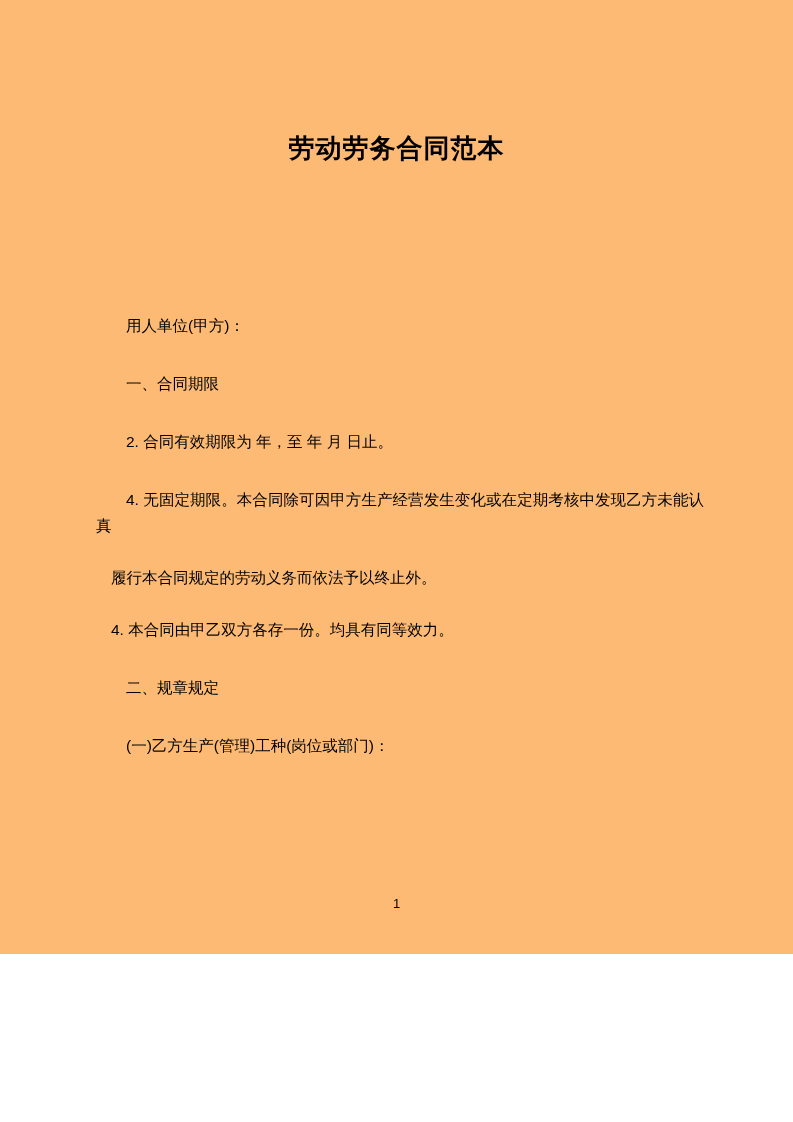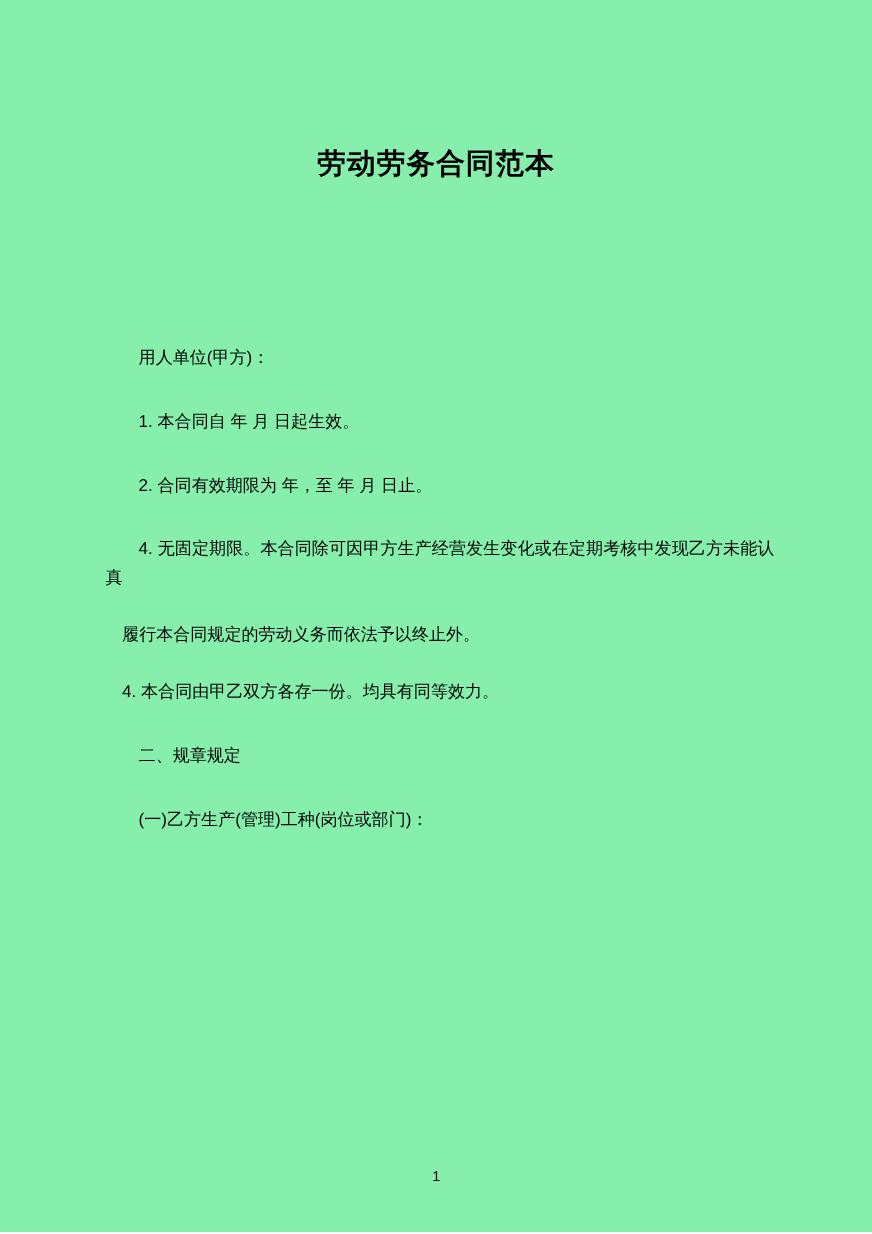--- a/index.html
+++ b/index.html
@@ -11,23 +11,23 @@
     width: 793px;
     height: 1122px;
     position: relative;
     font-family: "Liberation Sans", sans-serif;
     color: #000000;
     -webkit-font-smoothing: antialiased;
   }
   .page {
     position: relative;
     width: 793px;
-    height: 1120px;
+    height: 954px;
     box-sizing: border-box;
-    background: #86efac;
+    background: #fdba74;
     overflow: hidden;
   }
   .doc-title {
     position: absolute;
     top: 131px;
     left: 0;
     width: 793px;
     text-align: center;
     font-size: 26px;
     font-weight: bold;
@@ -67,21 +67,21 @@
 </style>
 </head>
 <body>
 
 <div class="page">
 
   <div class="doc-title">劳动劳务合同范本</div>
 
   <div class="body-block">
     <p class="para indent-1">用人单位(甲方)：</p>
-    <p class="para indent-1">1. 本合同自 年 月 日起生效。</p>
+    <p class="para indent-1">一、合同期限</p>
     <p class="para indent-1">2. 合同有效期限为 年，至 年 月 日止。</p>
     <p class="para indent-1">4. 无固定期限。本合同除可因甲方生产经营发生变化或在定期考核中发现乙方未能认真</p>
     <p class="para indent-half">履行本合同规定的劳动义务而依法予以终止外。</p>
     <p class="para indent-half">4. 本合同由甲乙双方各存一份。均具有同等效力。</p>
     <p class="para indent-1">二、规章规定</p>
     <p class="para indent-1">(一)乙方生产(管理)工种(岗位或部门)：</p>
   </div>
 
   <div class="page-number">1</div>
 

